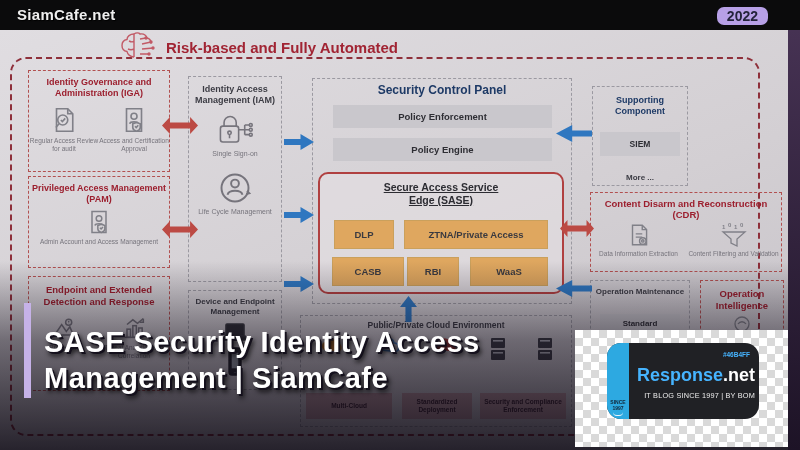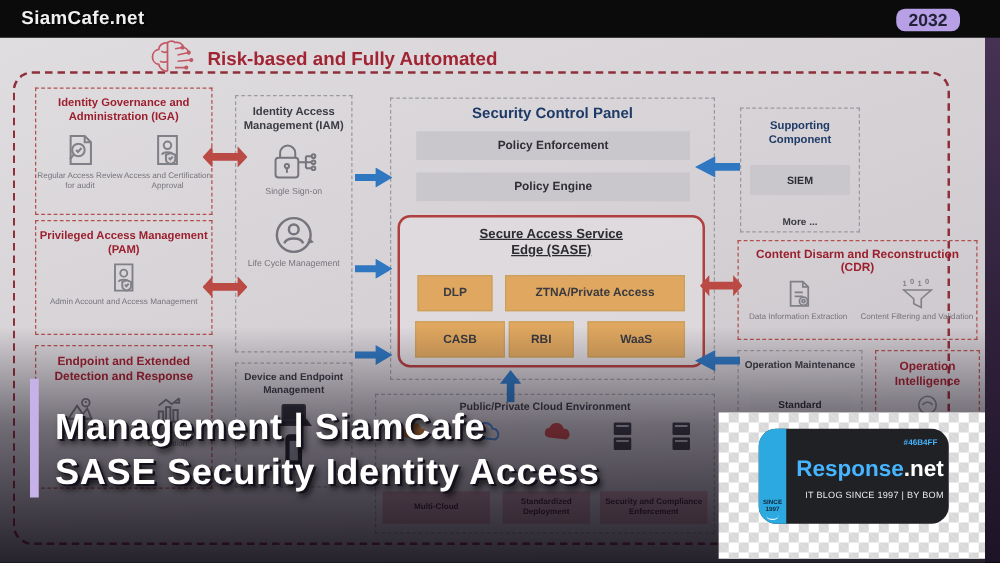--- a/index.html
+++ b/index.html
@@ -67,21 +67,21 @@
   svg{display:block;}
 </style>
 </head>
 <body>
 
 <div class="stage">
 
   <div class="topbar">
     <div class="brand-top">SiamCafe.net</div>
   </div>
-  <div class="year-badge">2032</div>
+  <div class="year-badge">2022</div>
 
   <div class="slide"></div>
   <div class="right-strip"></div>
   <div class="outer-border"></div>
 
   <div class="brain">
     <svg width="42" height="36" viewBox="0 0 42 36" fill="none" stroke="#c25a66" stroke-width="1.4">
       <path d="M18 5c-4 0-7 2.5-7 5.5-3 .5-5 3-5 6s2 5.5 5 6c.5 3 3.5 5.5 7 5.5"></path>
       <path d="M18 5c2-1.5 5-1.5 6 0 3-.5 6 1 7 4 2.5.5 4 3 4 5.5"></path>
       <path d="M18 5v23M13 12c2 1 4 1 5 0M12 20c2 1 4 1 6 0"></path>
@@ -335,22 +335,22 @@
   <div class="arr blue arr-r" style="left:284px;top:207px;width:30px;height:16px;"></div>
   <div class="arr blue arr-r" style="left:284px;top:276px;width:30px;height:16px;"></div>
   <div class="arr blue arr-l" style="left:556px;top:125px;width:36px;height:17px;"></div>
   <div class="arr red arr-d" style="left:560px;top:220px;width:34px;height:17px;"></div>
   <div class="arr blue arr-l" style="left:556px;top:280px;width:36px;height:17px;"></div>
   <div class="arr blue arr-u" style="left:400px;top:296px;width:17px;height:26px;"></div>
 
   <div class="shade"></div>
   <div class="accent-bar"></div>
   <div class="big-title">
+    <div>SASE Security Identity Access</div>
     <div>Management | SiamCafe</div>
-    <div>SASE Security Identity Access</div>
   </div>
 
   <div class="logo-wrap">
     <div class="logo-card">
       <div class="logo-stripe">
         <div class="since">
           <div>SINCE</div>
             <div>1997</div>
         </div>
         <div class="since-chev"></div>

